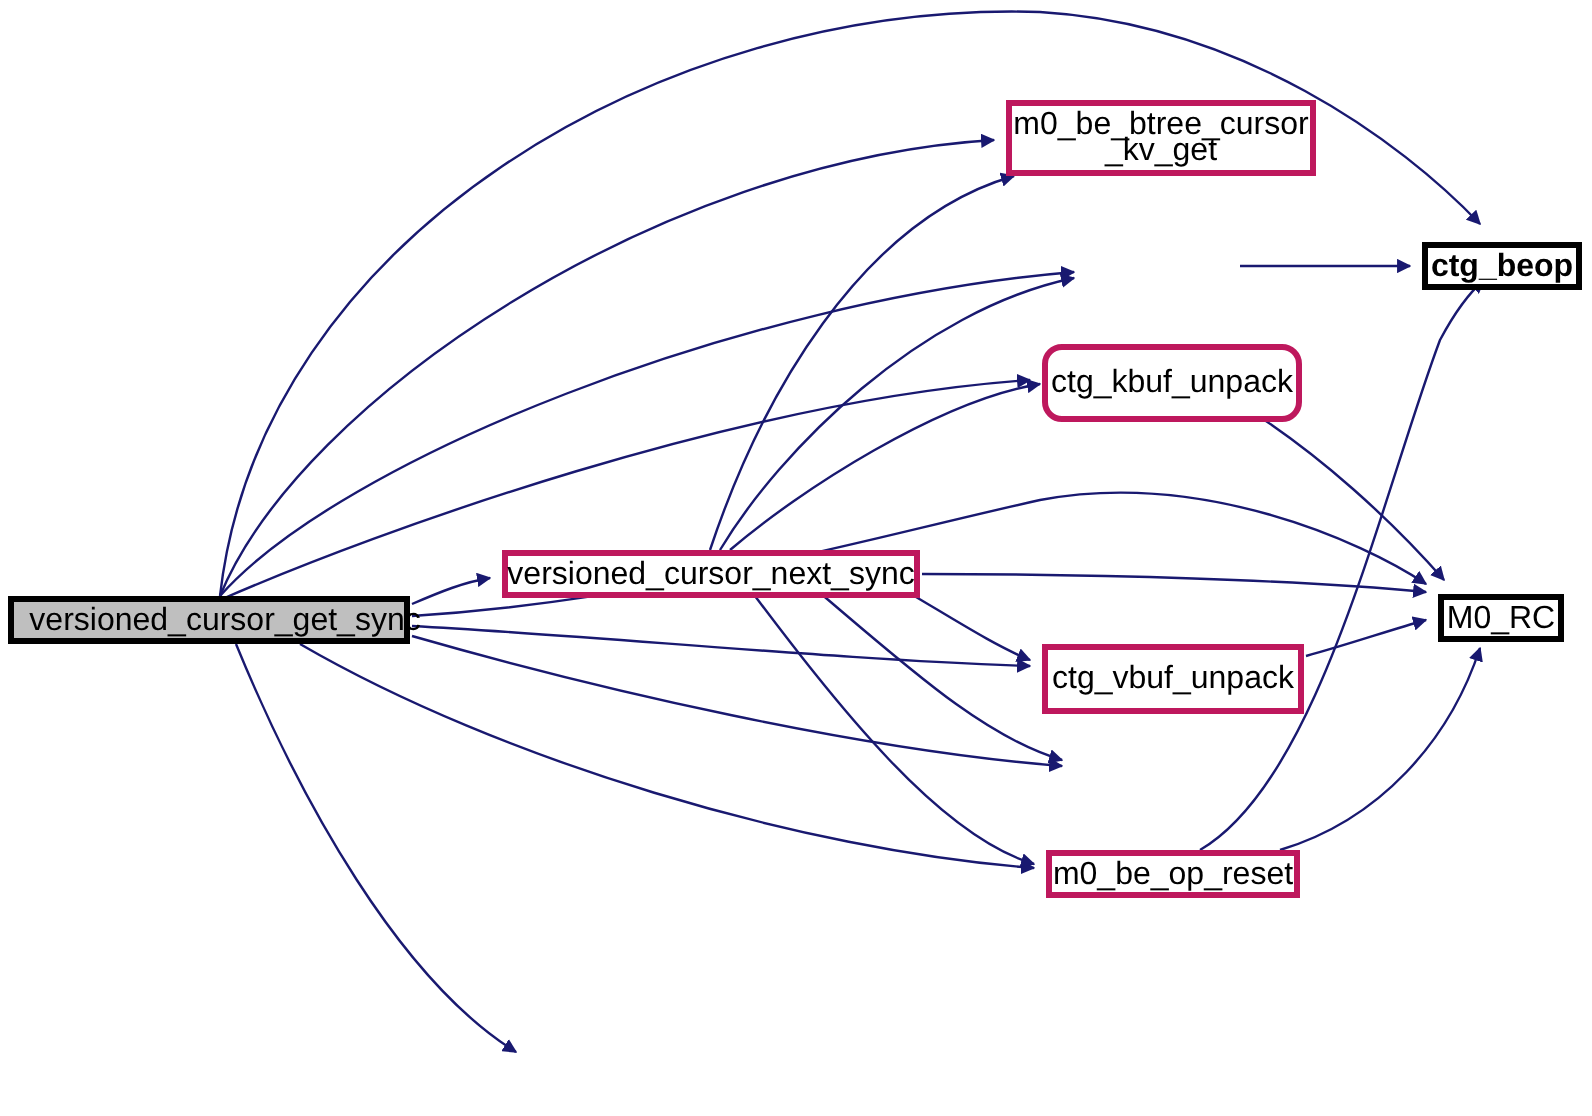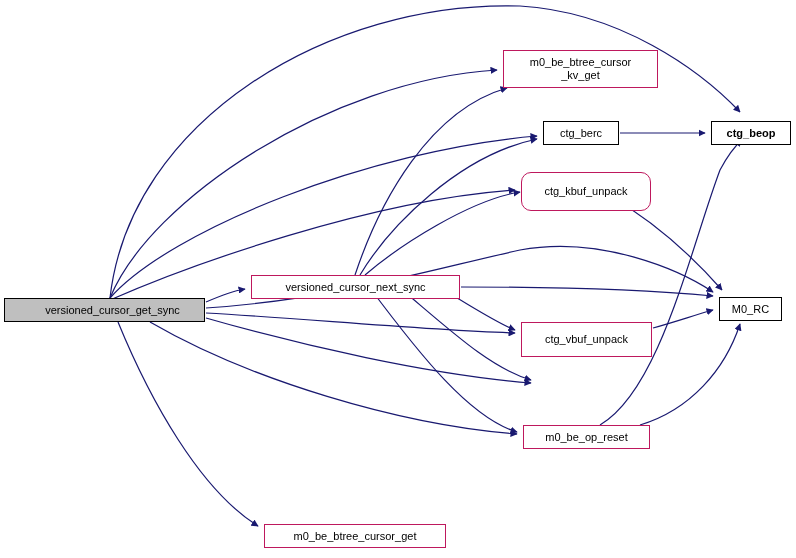--- a/index.html
+++ b/index.html
@@ -18,24 +18,24 @@
   #edges {
     position: absolute;
     left: 0;
     top: 0;
     width: 796px;
     height: 558px;
   }
   .node {
     position: absolute;
     box-sizing: border-box;
-    border: 1px solid #be185d;
+    border: 3px solid #be185d;
     background: #ffffff;
     color: #000000;
-    font-size: 11px;
+    font-size: 16px;
     line-height: 13px;
     text-align: center;
     display: flex;
     align-items: center;
     justify-content: center;
     white-space: pre;
     z-index: 2;
   }
   .node.black { border-color: #000000; }
   .node.filled {
@@ -100,30 +100,28 @@
 
       <path d="M 640 425 C 690 410, 725 370, 740 324"></path>
     </g>
   </svg>
 
   <div class="node filled" style="left:4px; top:298px; width:201px; height:24px;padding-left:16px;">versioned_cursor_get_sync</div>
 
   <div class="node" style="left:503px; top:50px; width:155px; height:38px;">m0_be_btree_cursor
 _kv_get</div>
 
-  <div class="node black" style="left:543px; top:121px; width:76px; height:24px;">ctg_berc</div>
 
   <div class="node black" style="left:711px; top:121px; width:80px; height:24px;font-weight:bold;">ctg_beop</div>
 
   <div class="node" style="left:521px; top:172px; width:130px; height:39px;border-radius:10px;">ctg_kbuf_unpack</div>
 
   <div class="node" style="left:251px; top:275px; width:209px; height:24px;">versioned_cursor_next_sync</div>
 
   <div class="node black" style="left:719px; top:297px; width:63px; height:24px;">M0_RC</div>
 
   <div class="node" style="left:521px; top:322px; width:131px; height:35px;">ctg_vbuf_unpack</div>
 
 
   <div class="node" style="left:523px; top:425px; width:127px; height:24px;">m0_be_op_reset</div>
 
-  <div class="node" style="left:264px; top:524px; width:182px; height:24px;">m0_be_btree_cursor_get</div>
 
 </div>
 
 </body></html>

